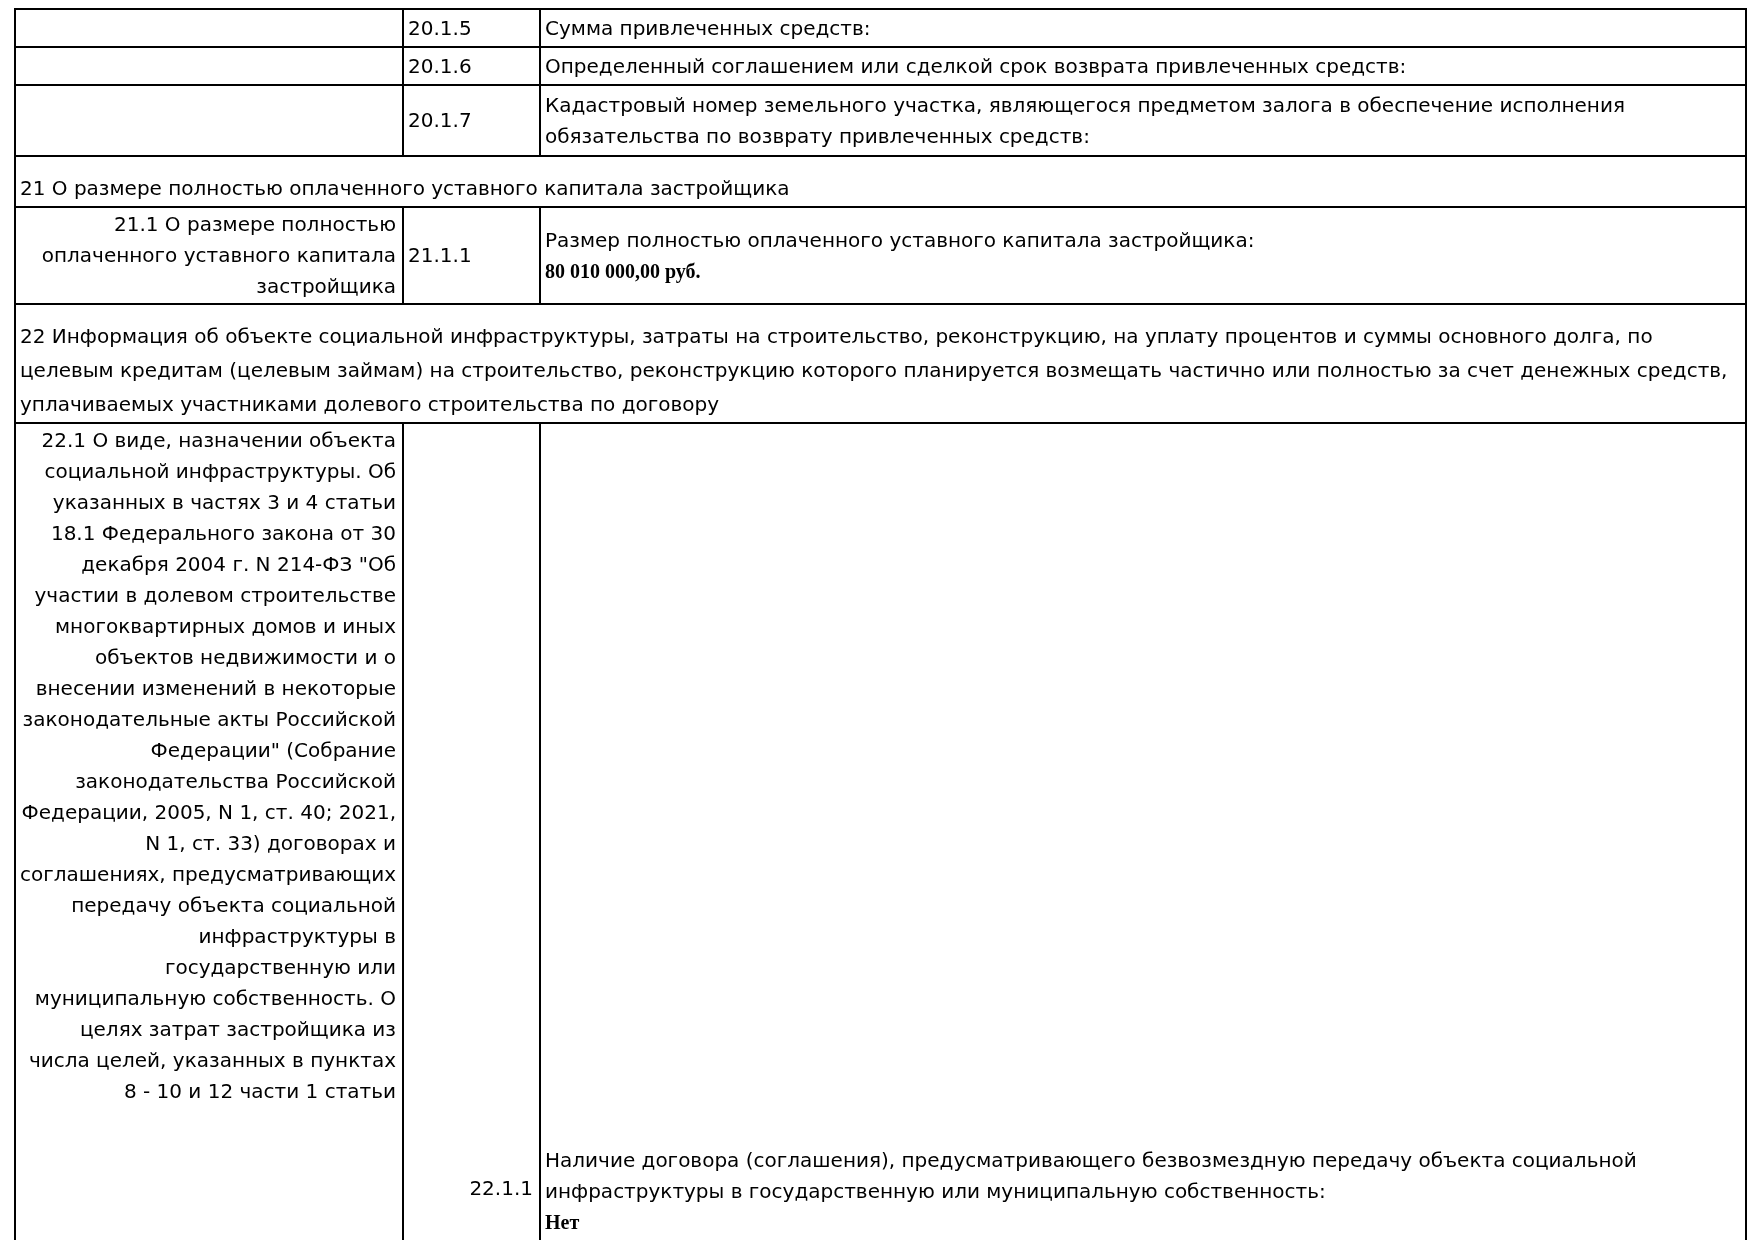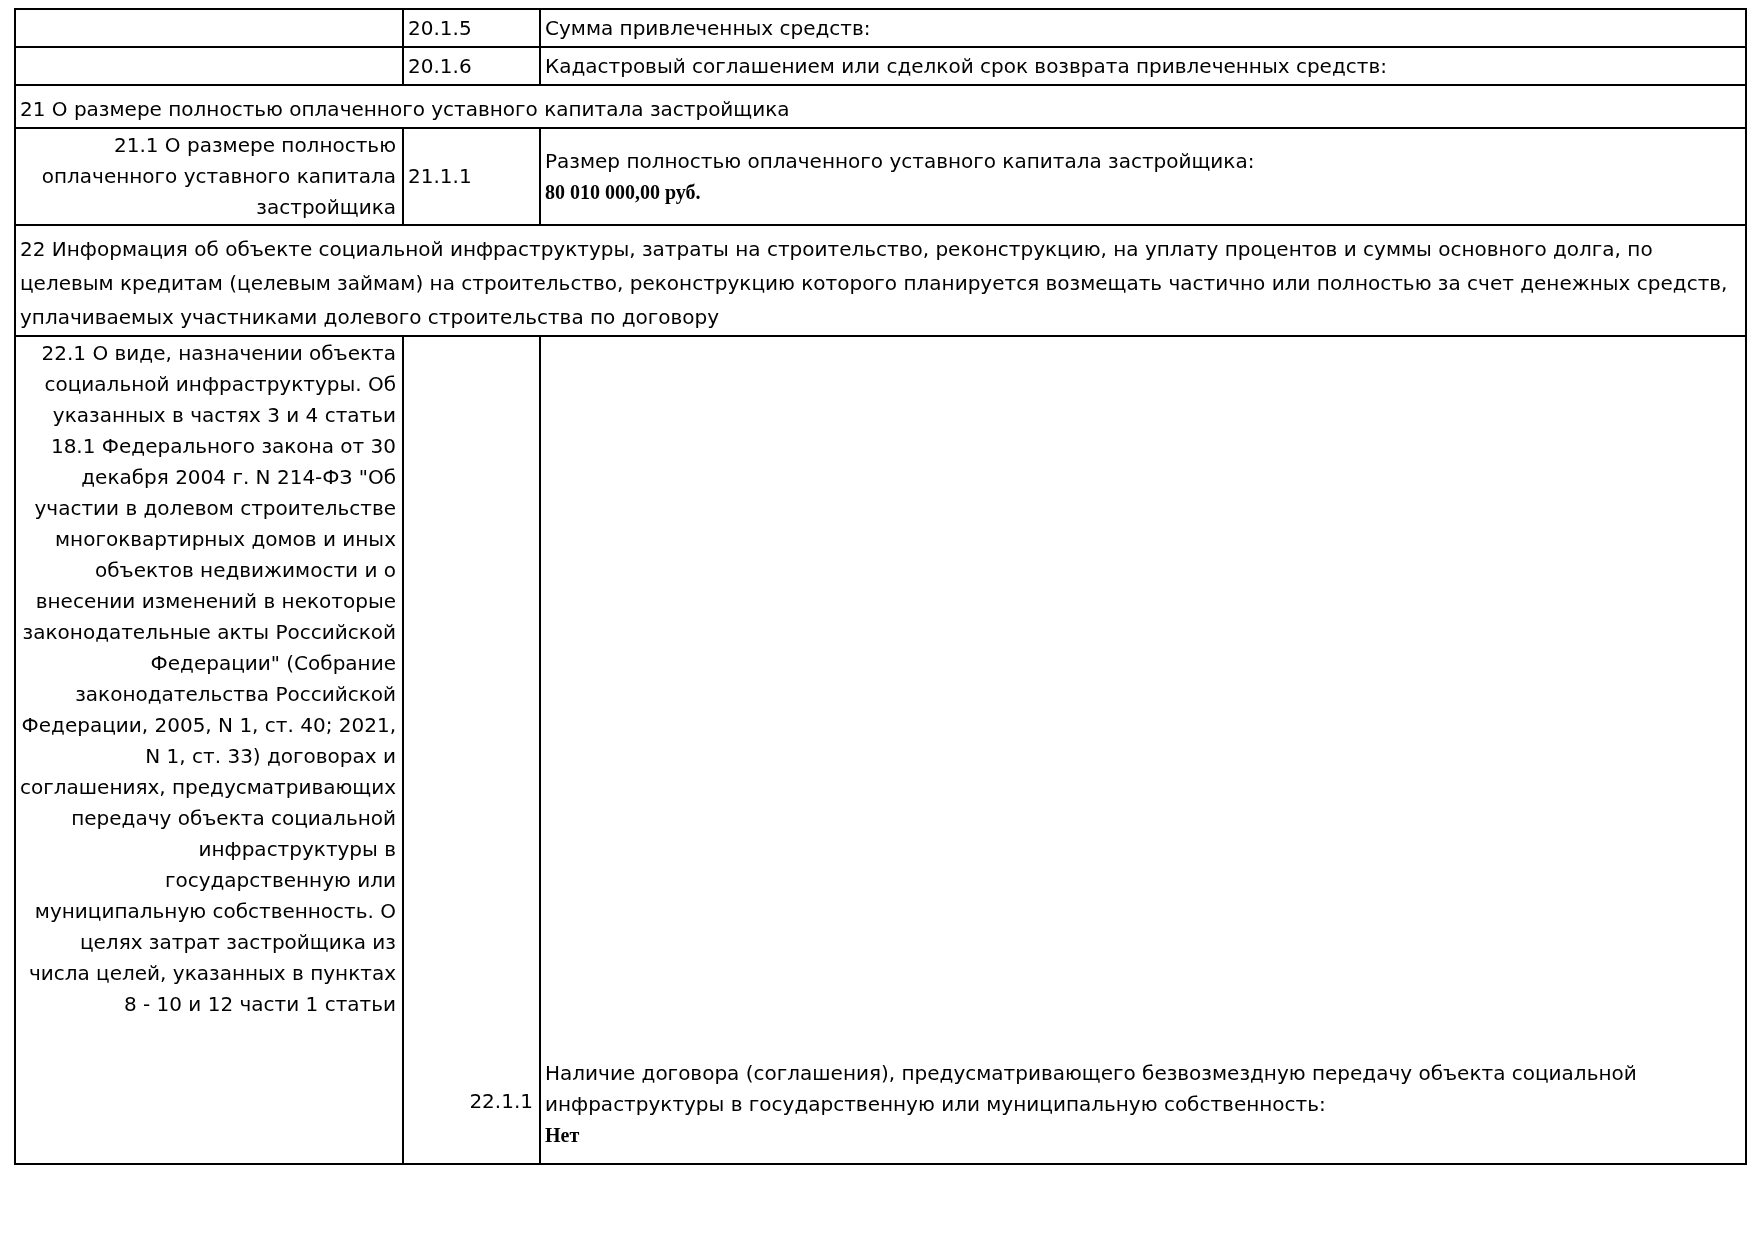--- a/index.html
+++ b/index.html
@@ -27,21 +27,21 @@
   .decl-table td {
     border: 2px solid #000;
     padding: 1px 6px 1px 4px;
     line-height: 31px;
     overflow: hidden;
     word-wrap: break-word;
   }
   td.cell-label   { vertical-align: top; text-align: right; }
   td.cell-num     { vertical-align: middle; }
   td.cell-content { vertical-align: middle; }
-  td.cell-section { vertical-align: top; padding-top: 6px; line-height: 34px; }
+  td.cell-section { vertical-align: top; padding-top: 14px; line-height: 34px; }
   tr.h38  td { height: 38px; }
   tr.h71  td { height: 71px; }
   tr.h92  td { height: 92px; }
   tr.h113 td { height: 96px; }
   tr.row-tall td { height: 828px; }
   tr.row-tall td.cell-num {
     vertical-align: bottom;
     padding-bottom: 46px;
     text-align: right;
   }
@@ -69,23 +69,28 @@
 
     <tr class="h38">
       <td class="cell-label"></td>
       <td class="cell-num">20.1.5</td>
       <td class="cell-content">Сумма привлеченных средств:</td>
     </tr>
 
     <tr class="h38">
       <td class="cell-label"></td>
       <td class="cell-num">20.1.6</td>
-      <td class="cell-content">Кадастровый соглашением или сделкой срок возврата привлеченных средств:</td>
+      <td class="cell-content">Определенный соглашением или сделкой срок возврата привлеченных средств:</td>
     </tr>
 
+    <tr class="h71">
+      <td class="cell-label"></td>
+      <td class="cell-num">20.1.7</td>
+      <td class="cell-content">Кадастровый номер земельного участка, являющегося предметом залога в обеспечение исполнения обязательства по возврату привлеченных средств:</td>
+    </tr>
 
     <tr class="h38">
       <td class="cell-section" colspan="3">21 О размере полностью оплаченного уставного капитала застройщика</td>
     </tr>
 
     <tr class="h92">
       <td class="cell-label">21.1 О размере полностью оплаченного уставного капитала застройщика</td>
       <td class="cell-num">21.1.1</td>
       <td class="cell-content">
         <div class="q">Размер полностью оплаченного уставного капитала застройщика:</div>

